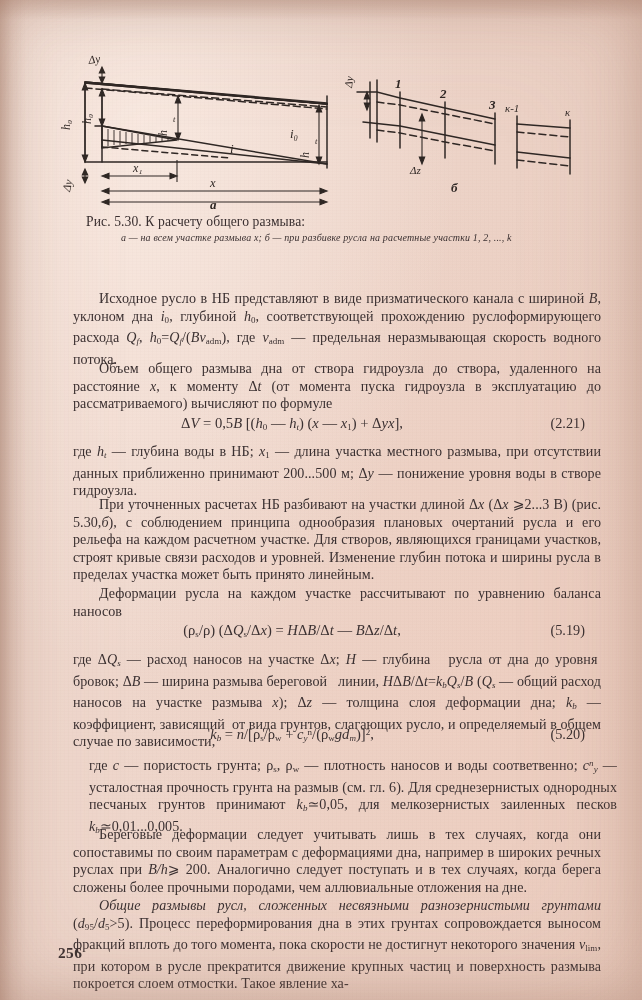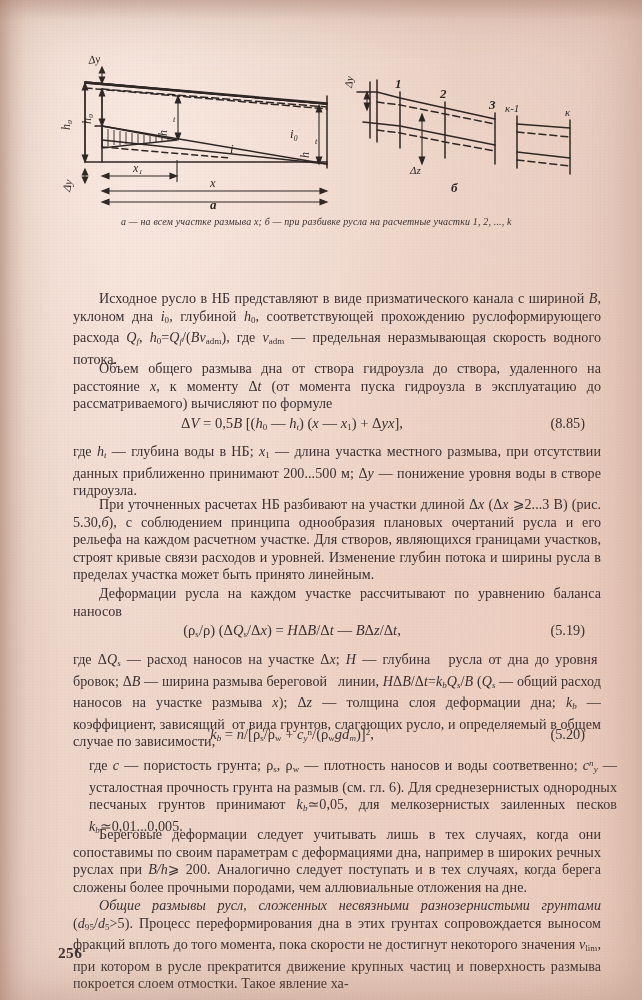--- a/index.html
+++ b/index.html
@@ -239,34 +239,35 @@
           <text x="385" y="46" font-size="13" font-weight="bold">2</text>
           <text x="434" y="57" font-size="13" font-weight="bold">3</text>
           <text x="450" y="60" font-size="11">к-1</text>
           <text x="510" y="64" font-size="11">к</text>
           <text x="396" y="140" font-size="13" font-weight="bold">б</text>
         </g>
       </svg>
     </div>
 
     <div class="figcap">
+      <span>Рис. 5.30. К расчету общего размыва:</span>
       <span class="sub"><i>а — на всем участке размыва x; </i><i>б — при разбивке русла на расчетные участки 1, 2, ..., k</i></span>
     </div>
 
     <div class="p" style="top:290px;">
       <span class="ind"></span>Исходное русло в НБ представляют в виде призматического канала с шириной <i>B</i>, уклоном дна <i>i</i><sub>0</sub>, глубиной <i>h</i><sub>0</sub>, соответствующей прохождению русло­формирующего расхода <i>Q<sub>f</sub></i>, <i>h</i><sub>0</sub>=<i>Q<sub>f</sub></i>/(<i>Bv</i><sub>adm</sub>), где <i>v</i><sub>adm</sub> — предельная неразмы­вающая скорость водного потока.
     </div>
 
     <div class="p" style="top:360px;">
       <span class="ind"></span>Объем общего размыва дна от створа гидроузла до створа, удаленного на расстояние <i>x</i>, к моменту Δ<i>t</i> (от момента пуска гидроузла в эксплуатацию до рассматриваемого) вычисляют по формуле
     </div>
 
     <div class="f" style="top:415px;">
       <span class="body">Δ<i>V</i> = 0,5<i>B</i> [(<i>h</i><sub>0</sub> — <i>h<sub>t</sub></i>) (<i>x</i> — <i>x</i><sub>1</sub>) + Δ<i>yx</i>],</span>
-      <span class="num">(8.85)</span>
+      <span class="num">(2.21)</span>
     </div>
 
     <div class="p" style="top:443px;">
       где <i>h<sub>t</sub></i> — глубина воды в НБ; <i>x</i><sub>1</sub> — длина участка местного размыва, при от­сутствии данных приближенно принимают 200...500 м; Δ<i>y</i> — понижение уров­ня воды в створе гидроузла.
     </div>
 
     <div class="p" style="top:496px;">
       <span class="ind"></span>При уточненных расчетах НБ разбивают на участки длиной Δ<i>x</i> (Δ<i>x</i> ⩾2...3 B) (рис. 5.30,<i>б</i>), с соблюдением принципа однообразия плановых очертаний русла и его рельефа на каждом расчетном участке. Для створов, являющихся границами участков, строят кривые связи расходов и уровней. Изменение глубин потока и ширины русла в пределах участка может быть принято линейным.
     </div>
 

